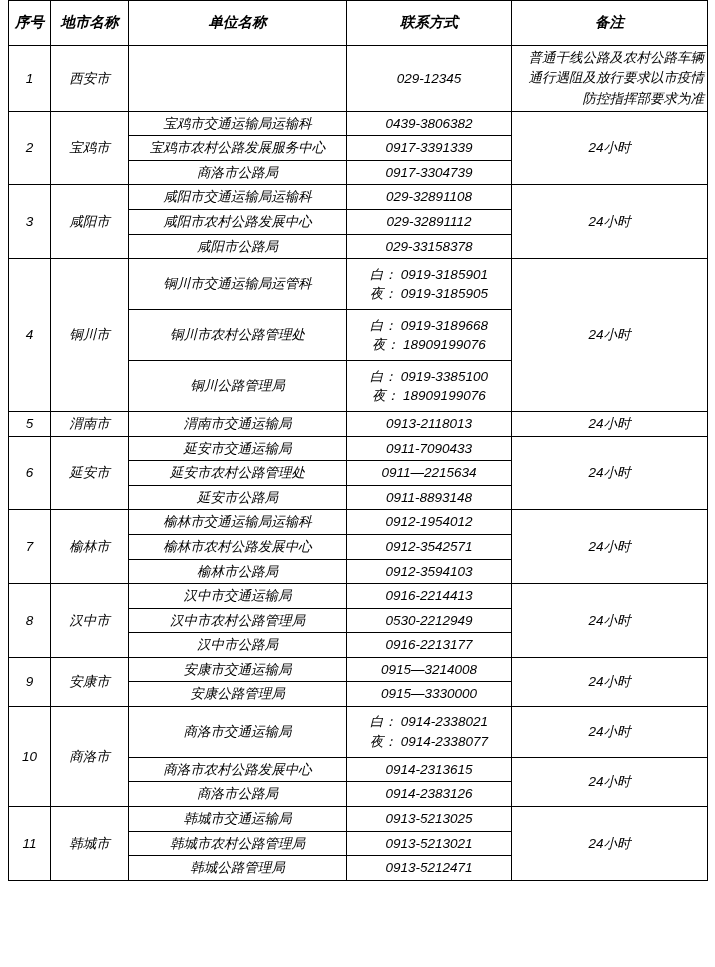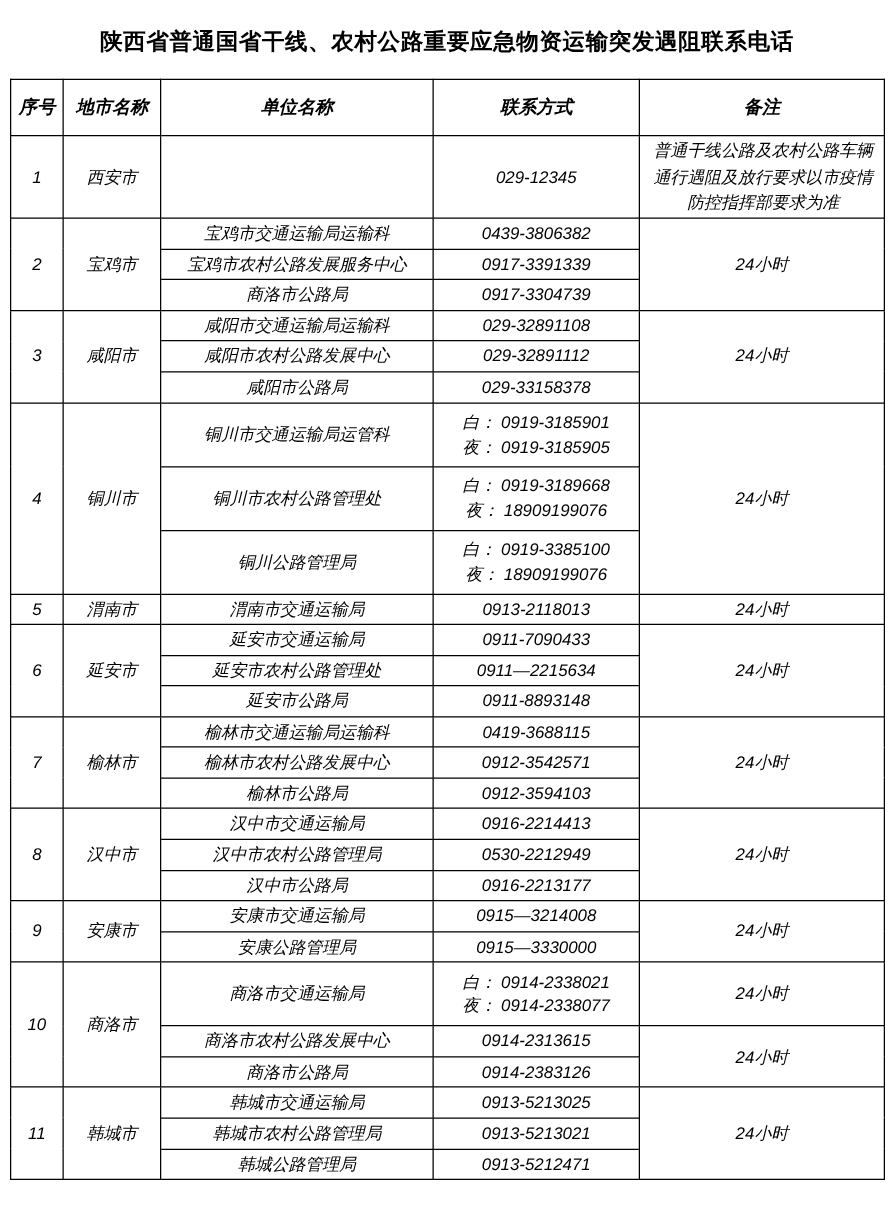--- a/index.html
+++ b/index.html
@@ -60,40 +60,39 @@
     text-align: center;
   }
   td.contact {
     text-align: center;
     white-space: pre-line;
   }
   td.remark {
     text-align: center;
   }
   td.remark.wrap {
-    text-align: center;
+    text-align: right;
     padding-left: 5px;
     padding-right: 3px;
     line-height: 1.5;
     font-size: 13.5px;
     margin-left: 33px;
   }
   td.city {
     font-size: 14px;
   }
   td.no {
     font-size: 14px;
   }
   .tall { height: 46px; }
 </style>
 </head>
 <body>
 
 <div class="page">
-  <div class="doc-title">陕西省普通国省干线、农村公路重要应急物资运输突发遇阻联系电话</div>
 
   <table class="main">
     <colgroup>
       <col class="col-no">
       <col class="col-city">
       <col class="col-unit">
       <col class="col-contact">
       <col class="col-remark">
     </colgroup>
     <thead>
@@ -180,21 +179,21 @@
           <td class="contact">0911—2215634</td>
         </tr>
         <tr>
           <td class="unit">延安市公路局</td>
           <td class="contact">0911-8893148</td>
         </tr>
         <tr>
           <td class="no" rowspan="3">7</td>
           <td class="city" rowspan="3">榆林市</td>
           <td class="unit">榆林市交通运输局运输科</td>
-          <td class="contact">0419-3688115</td>
+          <td class="contact">0912-1954012</td>
           <td class="remark" rowspan="3">24小时</td>
         </tr>
         <tr>
           <td class="unit">榆林市农村公路发展中心</td>
           <td class="contact">0912-3542571</td>
         </tr>
         <tr>
           <td class="unit">榆林市公路局</td>
           <td class="contact">0912-3594103</td>
         </tr>

